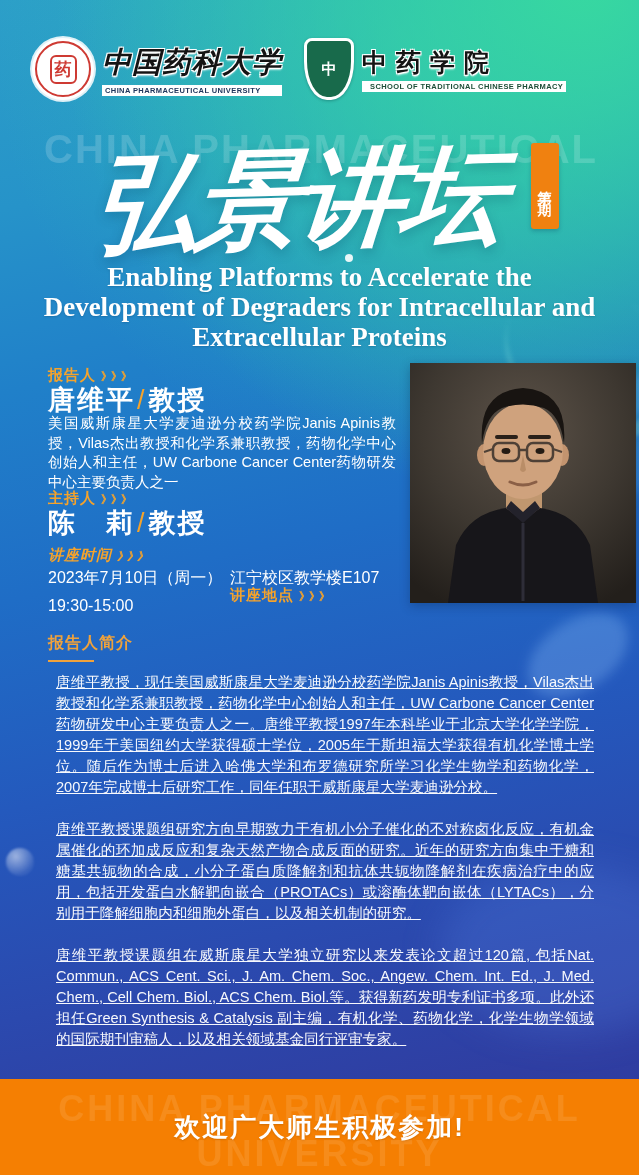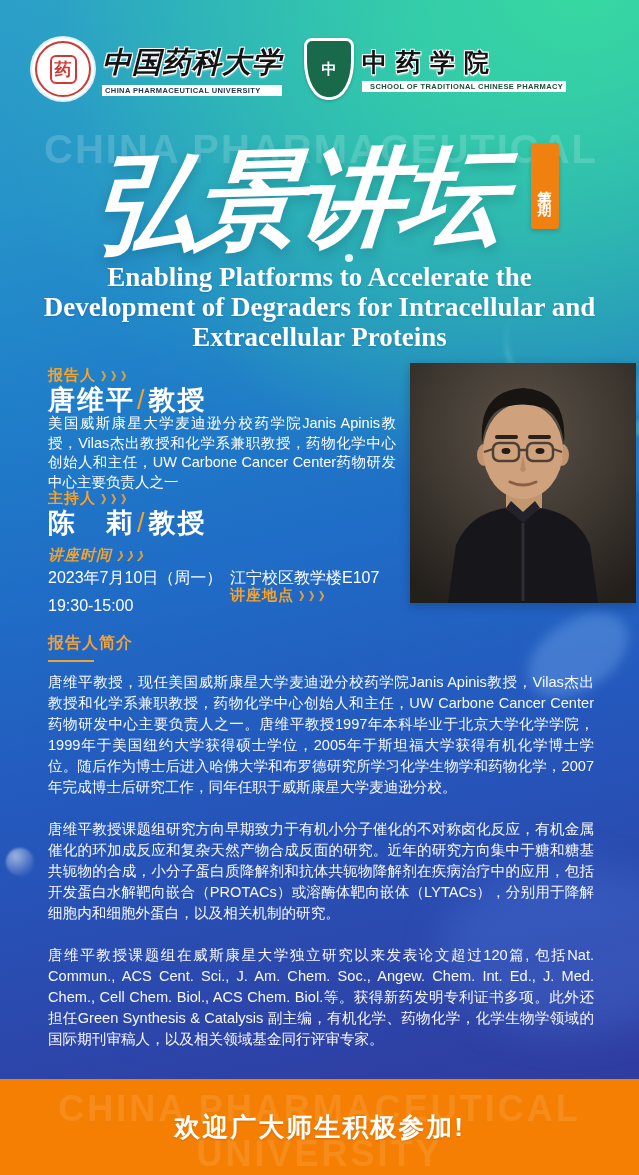--- a/index.html
+++ b/index.html
@@ -74,21 +74,21 @@
     color:#fff;font-size:14.5px;line-height:19.5px;text-align:justify;}
   .info-text{position:absolute;z-index:2;color:#fff;font-size:16px;}
   .photo{position:absolute;z-index:2;left:410px;top:363px;width:226px;height:240px;
     box-shadow:0 3px 10px rgba(0,30,70,.30);}
   .photo svg{display:block;width:100%;height:100%;}
   
   .profile-label{position:absolute;z-index:2;top:633px;left:48px;color:#EFA23C;font-size:16px;font-weight:bold;letter-spacing:1px;}
   .profile-underline{position:absolute;z-index:2;top:660px;left:48px;width:46px;height:2px;background:#EFA23C;}
   .profile-paras{position:absolute;z-index:2;top:672px;left:48px;width:546px;
     color:rgba(255,255,255,.96);font-size:14.6px;line-height:21px;text-align:justify;}
-  .profile-paras p{margin:0 0 21px 0;}
+  .profile-paras p{margin:0 0 21px 8px;text-decoration:underline;}
   
   .footer-band{position:absolute;z-index:3;left:0;bottom:0;width:100%;height:96px;background:#F57F02;
     display:flex;align-items:center;justify-content:center;margin-top:40px;}
   .footer-msg{color:#fff;font-size:26px;font-weight:bold;letter-spacing:2px;text-shadow:0 1px 2px rgba(120,60,0,.25);}
 </style>
 </head>
 <body>
 
 <div class="poster">
 

